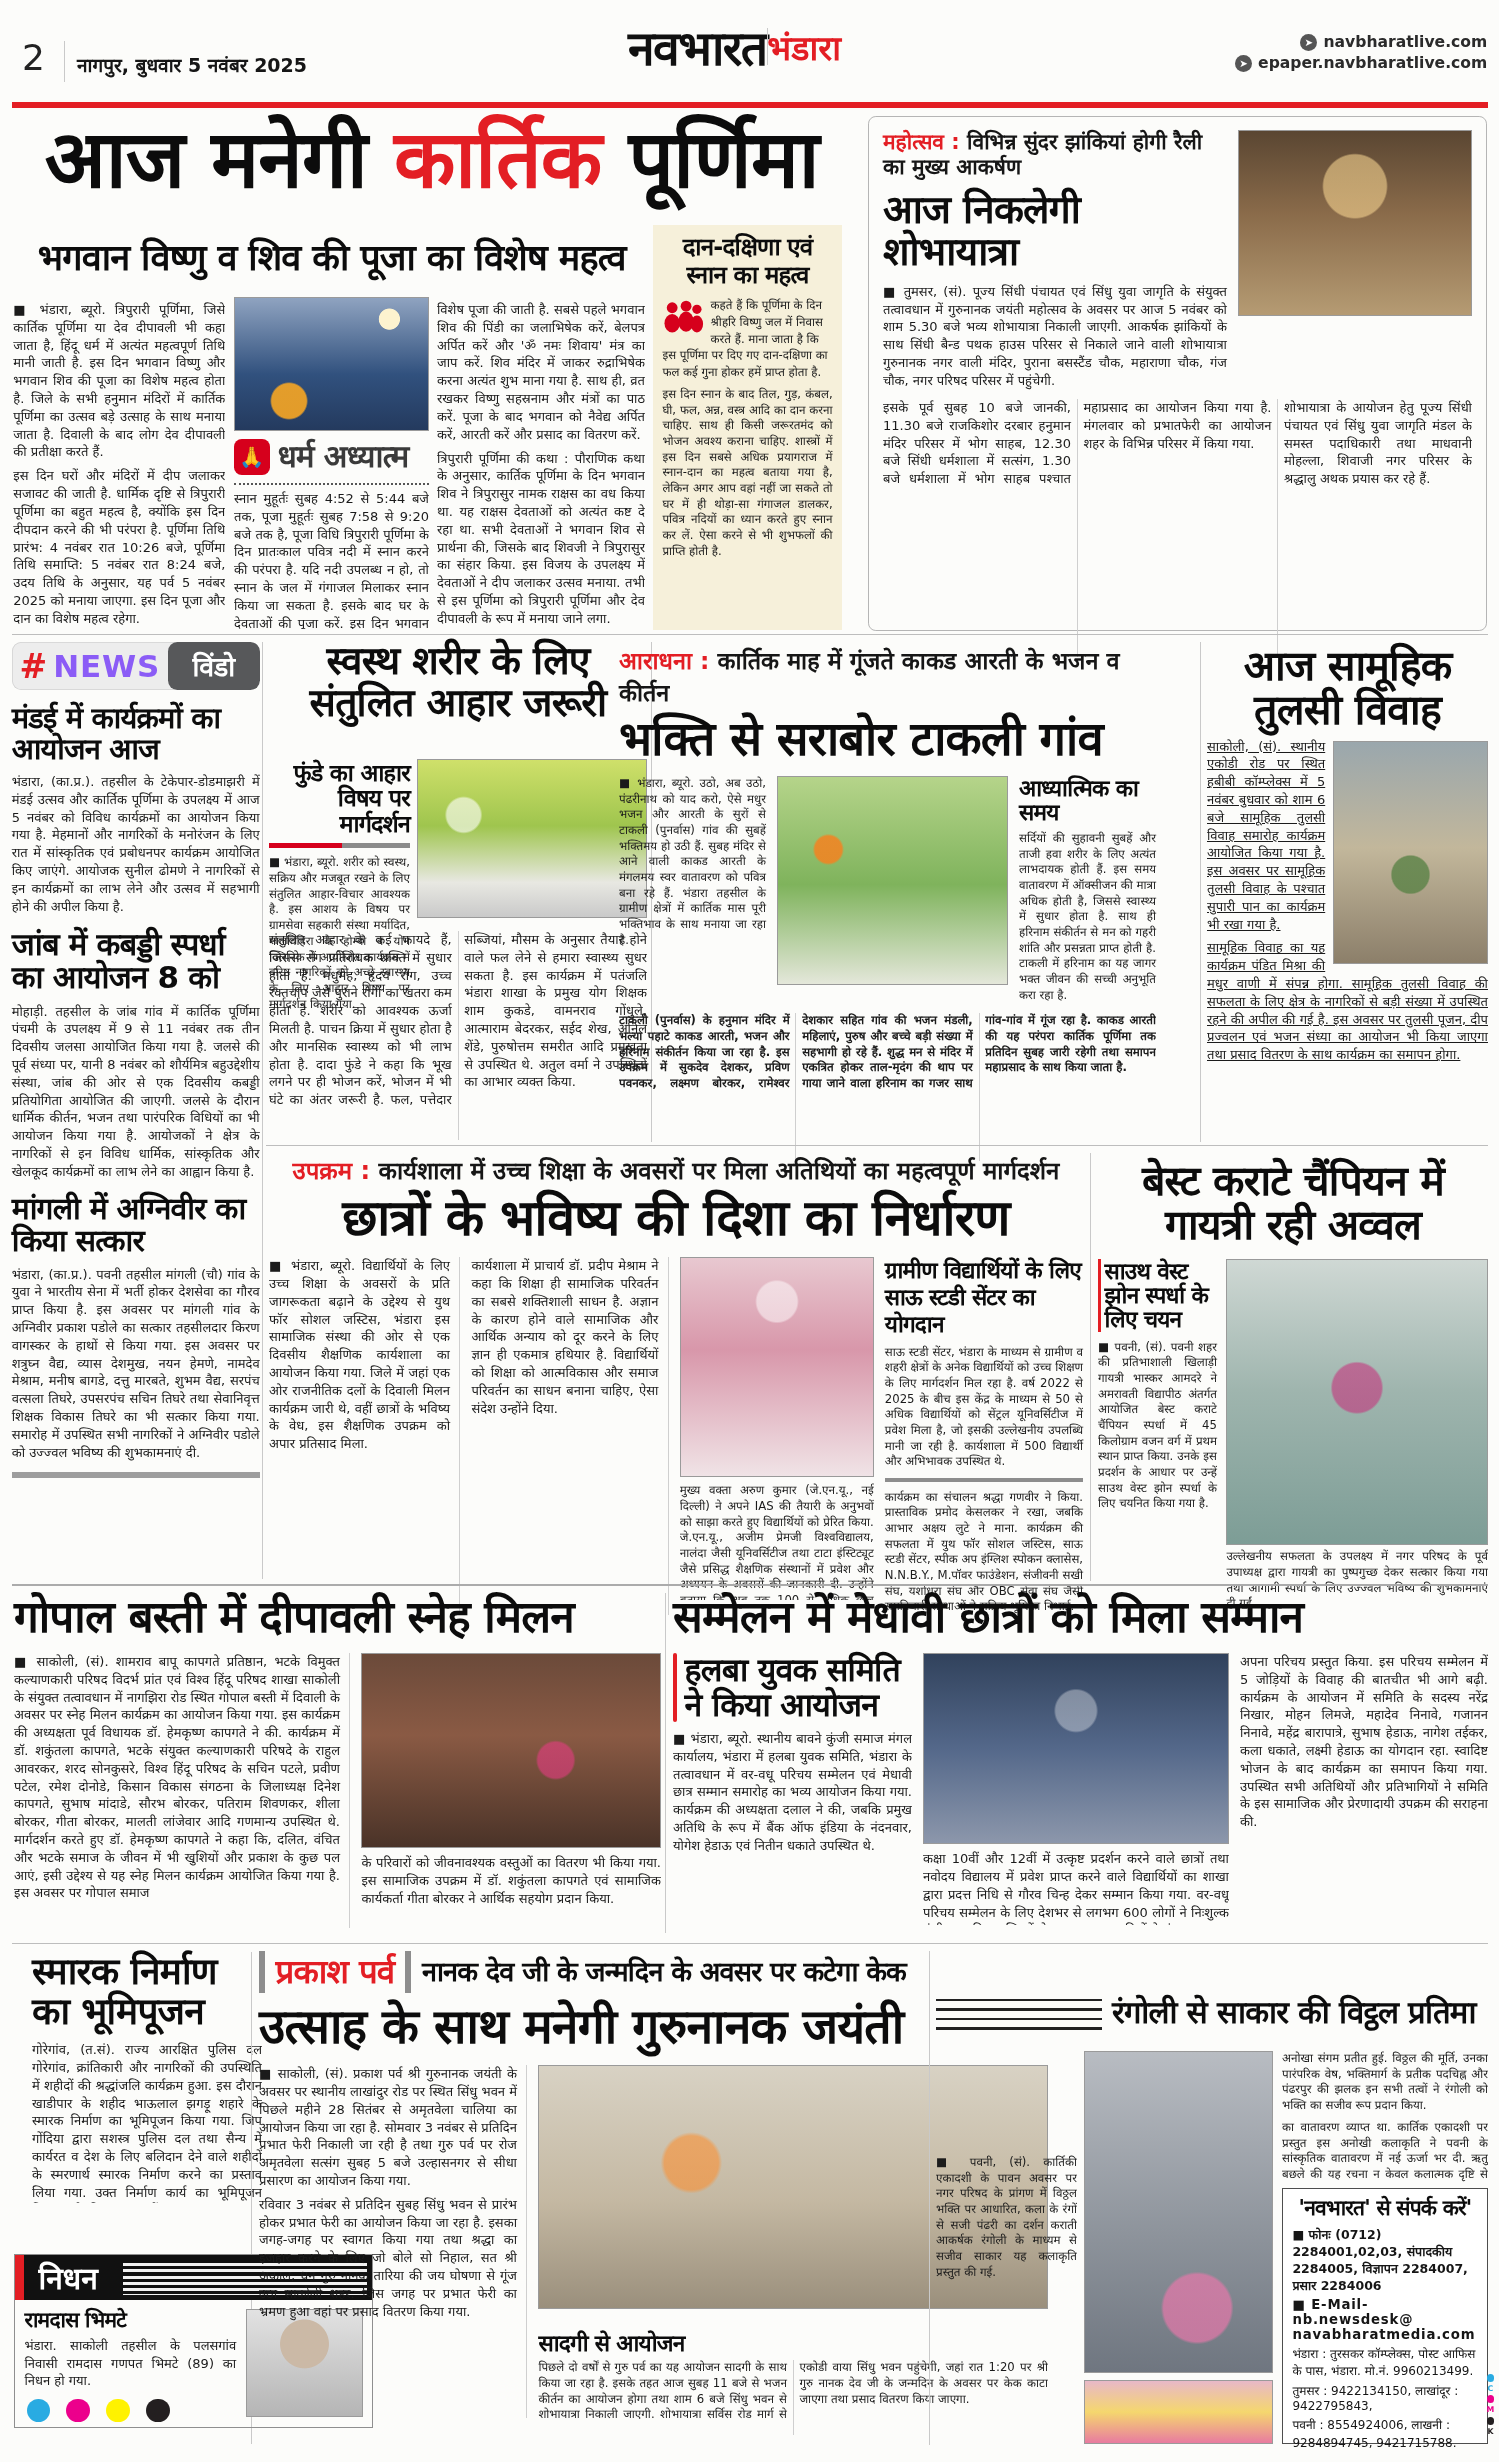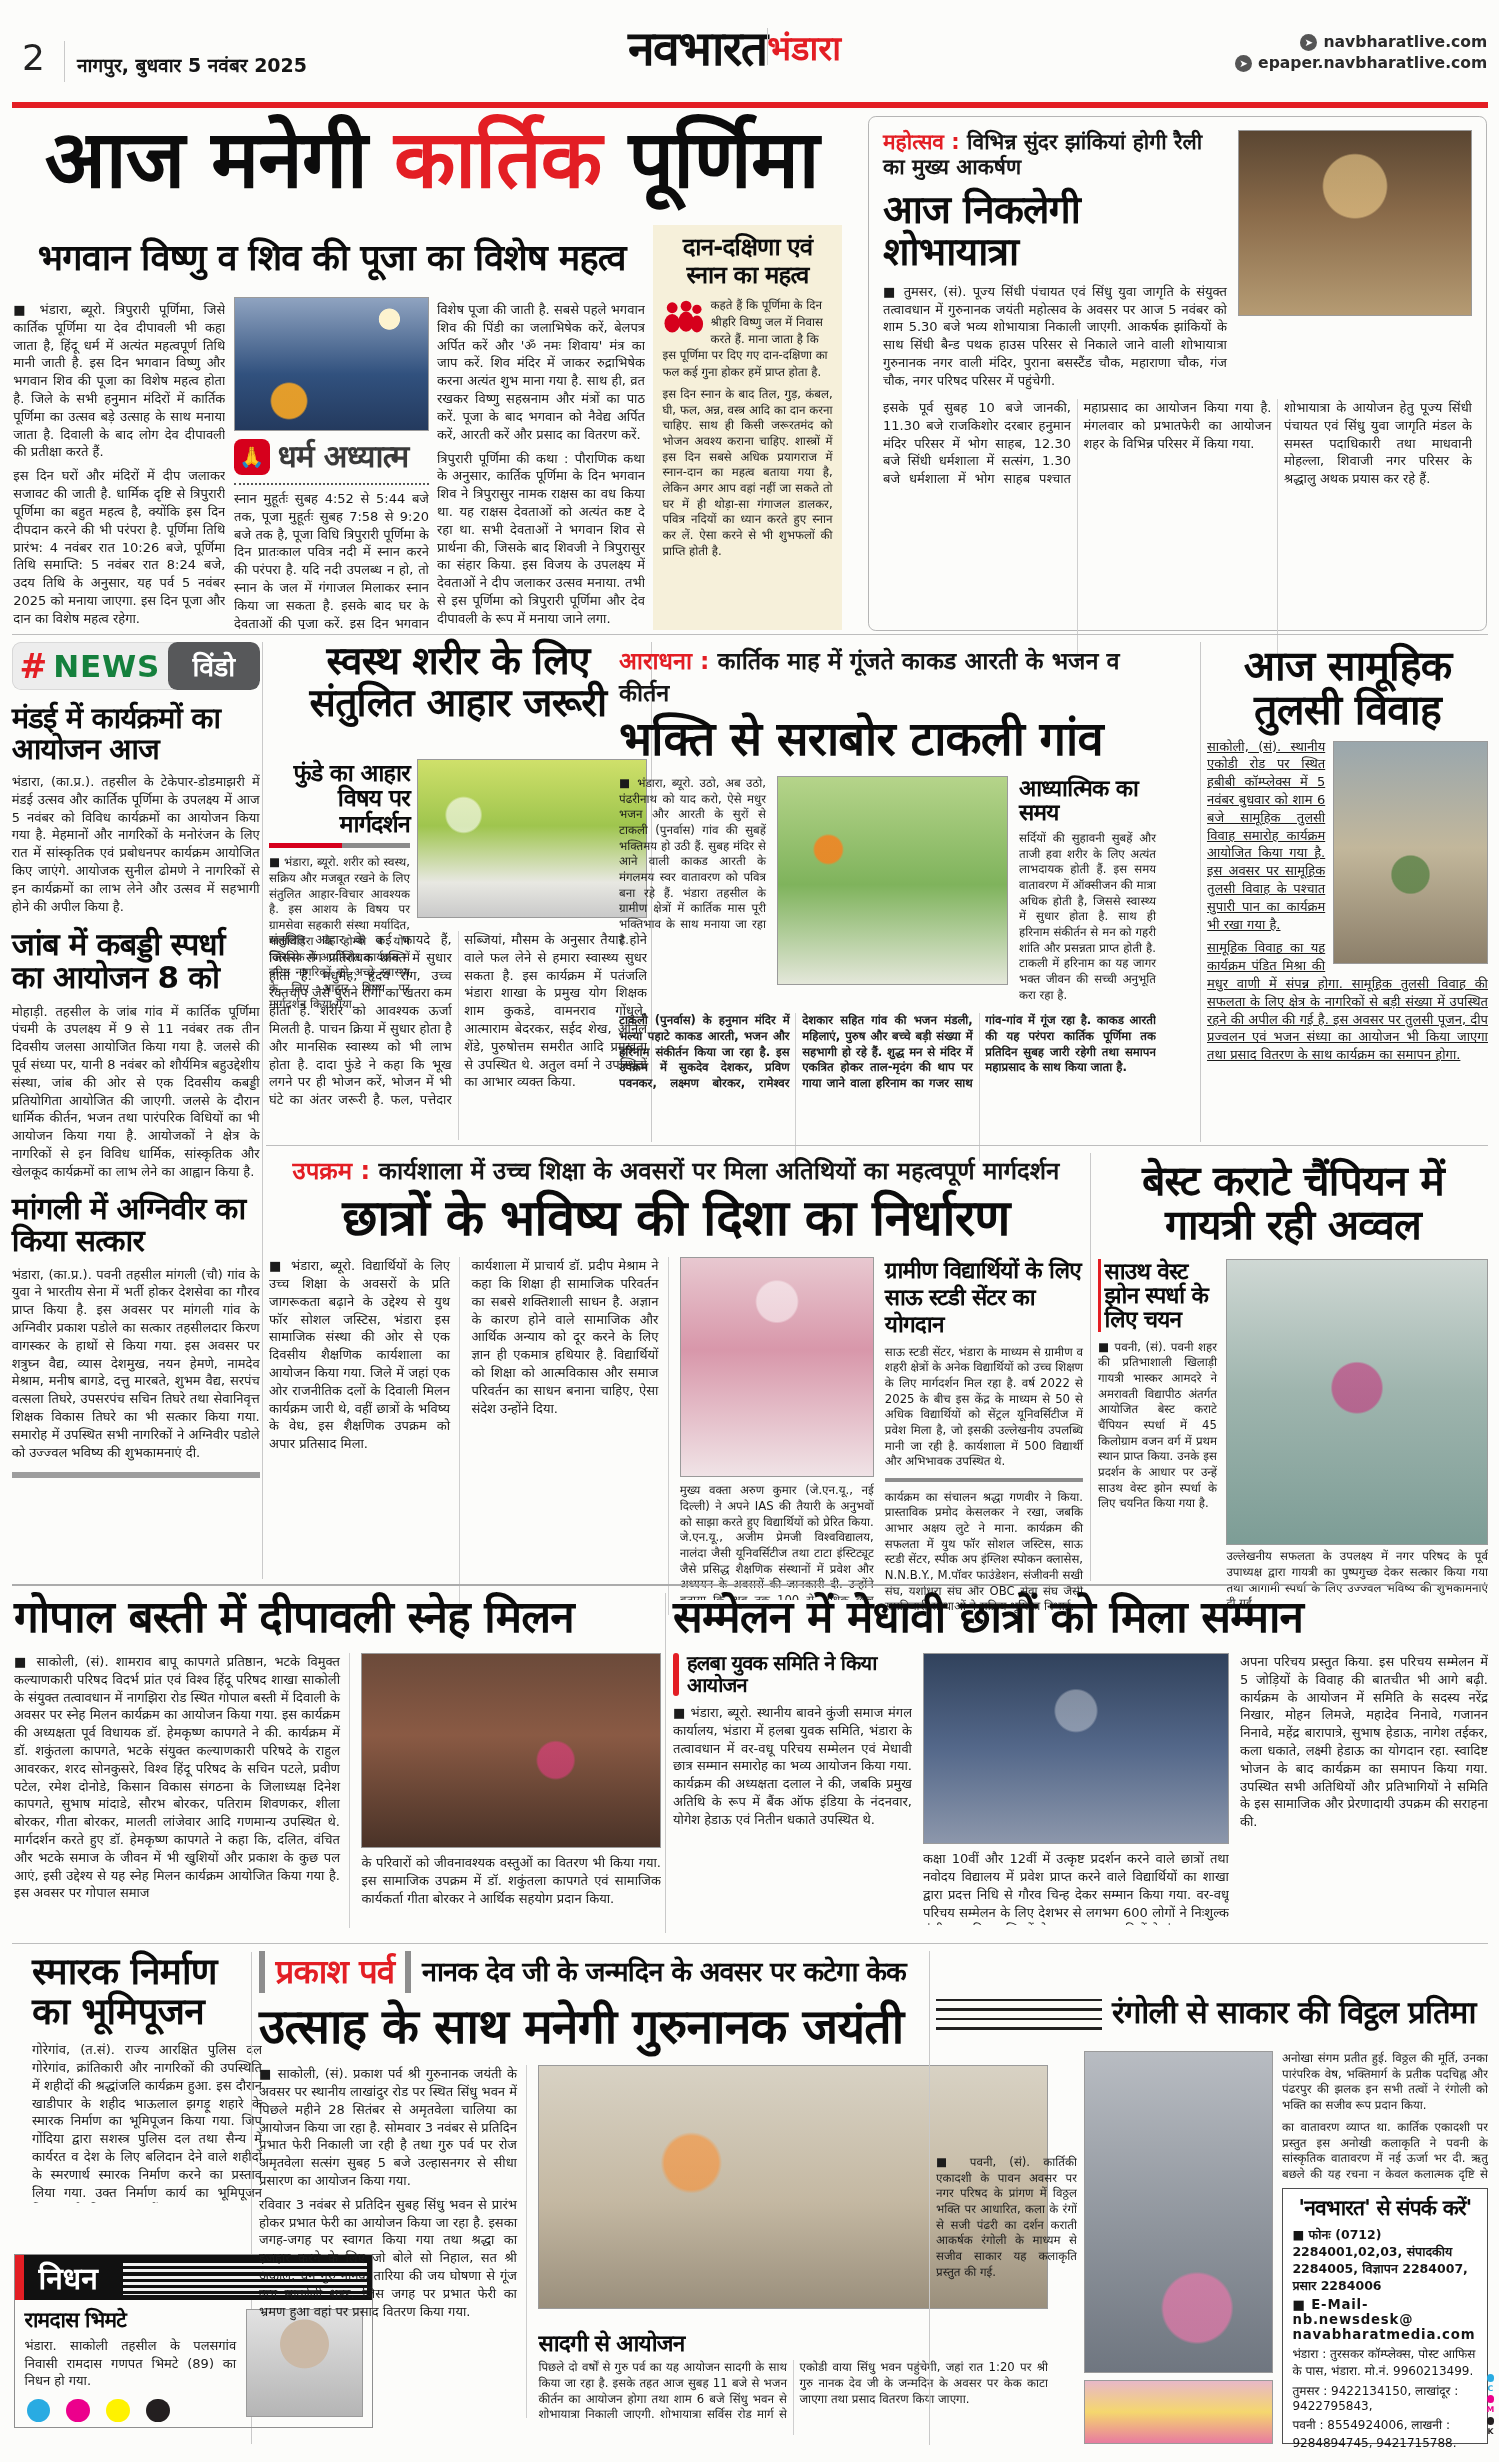--- a/index.html
+++ b/index.html
@@ -121,21 +121,21 @@
       <p>शोभायात्रा के आयोजन हेतु पूज्य सिंधी पंचायत एवं सिंधु युवा जागृति मंडल के समस्त पदाधिकारी तथा माधवानी मोहल्ला, शिवाजी नगर परिसर के श्रद्धालु अथक प्रयास कर रहे हैं.</p>
     </div>
   </div>
 
   <div class="abs hr" style="left:11.7px;top:634px;width:1476px;"></div>
 
   <div class="abs" style="left:11.7px;top:642px;width:248px;">
     <div class="newsbox" style="height:48px;">
       <div class="left">
         <span class="red" style="font-size:33px;font-weight:900;margin-right:6.2px;">#</span>
-        <span style="font-size:31px;font-weight:900;letter-spacing:0.8px;color:#15803d;">NEWS</span>
+        <span style="font-size:31px;font-weight:900;letter-spacing:0.8px;color:#8b5cf6;">NEWS</span>
       </div>
       <div class="tab" style="font-size:26.6px;font-weight:700;">विंडो</div>
     </div>
     <div class="hl" style="font-size:29px;margin-top:12.5px;">मंडई में कार्यक्रमों का आयोजन आज</div>
     <div class="body-txt" style="margin-top:7.8px;">भंडारा, (का.प्र.). तहसील के टेकेपार-डोडमाझरी में मंडई उत्सव और कार्तिक पूर्णिमा के उपलक्ष्य में आज 5 नवंबर को विविध कार्यक्रमों का आयोजन किया गया है. मेहमानों और नागरिकों के मनोरंजन के लिए रात में सांस्कृतिक एवं प्रबोधनपर कार्यक्रम आयोजित किए जाएंगे. आयोजक सुनील ढोमणे ने नागरिकों से इन कार्यक्रमों का लाभ लेने और उत्सव में सहभागी होने की अपील किया है.</div>
     <div class="hl" style="font-size:31px;margin-top:12.5px;">जांब में कबड्डी स्पर्धा का आयोजन 8 को</div>
     <div class="body-txt" style="margin-top:7.8px;">मोहाड़ी. तहसील के जांब गांव में कार्तिक पूर्णिमा पंचमी के उपलक्ष्य में 9 से 11 नवंबर तक तीन दिवसीय जलसा आयोजित किया गया है. जलसे की पूर्व संध्या पर, यानी 8 नवंबर को शौर्यमित्र बहुउद्देशीय संस्था, जांब की ओर से एक दिवसीय कबड्डी प्रतियोगिता आयोजित की जाएगी. जलसे के दौरान धार्मिक कीर्तन, भजन तथा पारंपरिक विधियों का भी आयोजन किया गया है. आयोजकों ने क्षेत्र के नागरिकों से इन विविध धार्मिक, सांस्कृतिक और खेलकूद कार्यक्रमों का लाभ लेने का आह्वान किया है.</div>
     <div class="hl" style="font-size:30px;margin-top:12.5px;">मांगली में अग्निवीर का किया सत्कार</div>
     <div class="body-txt" style="margin-top:7.8px;">भंडारा, (का.प्र.). पवनी तहसील मांगली (चौ) गांव के युवा ने भारतीय सेना में भर्ती होकर देशसेवा का गौरव प्राप्त किया है. इस अवसर पर मांगली गांव के अग्निवीर प्रकाश पडोले का सत्कार तहसीलदार किरण वागस्कर के हाथों से किया गया. इस अवसर पर शत्रुघ्न वैद्य, व्यास देशमुख, नयन हेमणे, नामदेव मेश्राम, मनीष बागडे, दत्तु मारबते, शुभम वैद्य, सरपंच वत्सला तिघरे, उपसरपंच सचिन तिघरे तथा सेवानिवृत्त शिक्षक विकास तिघरे का भी सत्कार किया गया. समारोह में उपस्थित सभी नागरिकों ने अग्निवीर पडोले को उज्ज्वल भविष्य की शुभकामनाएं दी.</div>
     <div style="height:5.5px;background:#9d9d9d;margin-top:11px;"></div>
@@ -238,21 +238,21 @@
     </div>
   </div>
   <div class="abs vr" style="left:665px;top:1593px;height:340px;"></div>
 
   <div class="abs" style="left:673px;top:1593px;width:815px;">
     <div class="hl" style="font-size:44px;white-space:nowrap;">सम्मेलन में मेधावी छात्रों को मिला सम्मान</div>
     <div style="display:flex;gap:11px;margin-top:12.5px;">
       <div style="width:239px;">
         <div style="display:flex;gap:7.8px;">
           <div style="width:7px;background:#e31e24;border-radius:3.1px;"></div>
-          <div class="hl" style="font-size:20px;">हलबा युवक समिति ने किया आयोजन</div>
+          <div class="hl" style="font-size:32px;">हलबा युवक समिति ने किया आयोजन</div>
         </div>
         <div class="body-txt" style="margin-top:7.8px;height:195px;overflow:hidden;">■ भंडारा, ब्यूरो. स्थानीय बावने कुंजी समाज मंगल कार्यालय, भंडारा में हलबा युवक समिति, भंडारा के तत्वावधान में वर-वधू परिचय सम्मेलन एवं मेधावी छात्र सम्मान समारोह का भव्य आयोजन किया गया. कार्यक्रम की अध्यक्षता दलाल ने की, जबकि प्रमुख अतिथि के रूप में बैंक ऑफ इंडिया के नंदनवार, योगेश हेडाऊ एवं नितीन धकाते उपस्थित थे.</div>
       </div>
       <div style="width:306px;">
         <div class="photo" style="width:100%;height:191px;background:radial-gradient(circle at 50% 30%,rgba(255,255,255,.35) 0 10%,rgba(0,0,0,0) 11%),linear-gradient(180deg,#31425c,#54688a 50%,#8c97ab);"></div>
         <div class="body-txt" style="margin-top:6.2px;height:75px;overflow:hidden;">कक्षा 10वीं और 12वीं में उत्कृष्ट प्रदर्शन करने वाले छात्रों तथा नवोदय विद्यालय में प्रवेश प्राप्त करने वाले विद्यार्थियों का शाखा द्वारा प्रदत्त निधि से गौरव चिन्ह देकर सम्मान किया गया. वर-वधू परिचय सम्मेलन के लिए देशभर से लगभग 600 लोगों ने निःशुल्क पंजीकरण किया, जिनमें से 100 युवक-युवतियों ने मंच पर अपना परिचय प्रस्तुत किया.</div>
       </div>
       <div class="body-txt" style="flex:1;height:275px;overflow:hidden;">अपना परिचय प्रस्तुत किया. इस परिचय सम्मेलन में 5 जोड़ियों के विवाह की बातचीत भी आगे बढ़ी. कार्यक्रम के आयोजन में समिति के सदस्य नरेंद्र निखार, मोहन लिमजे, महादेव निनावे, गजानन निनावे, महेंद्र बारापात्रे, सुभाष हेडाऊ, नागेश तईकर, कला धकाते, लक्ष्मी हेडाऊ का योगदान रहा. स्वादिष्ट भोजन के बाद कार्यक्रम का समापन किया गया. उपस्थित सभी अतिथियों और प्रतिभागियों ने समिति के इस सामाजिक और प्रेरणादायी उपक्रम की सराहना की.</div>
     </div>
   </div>

